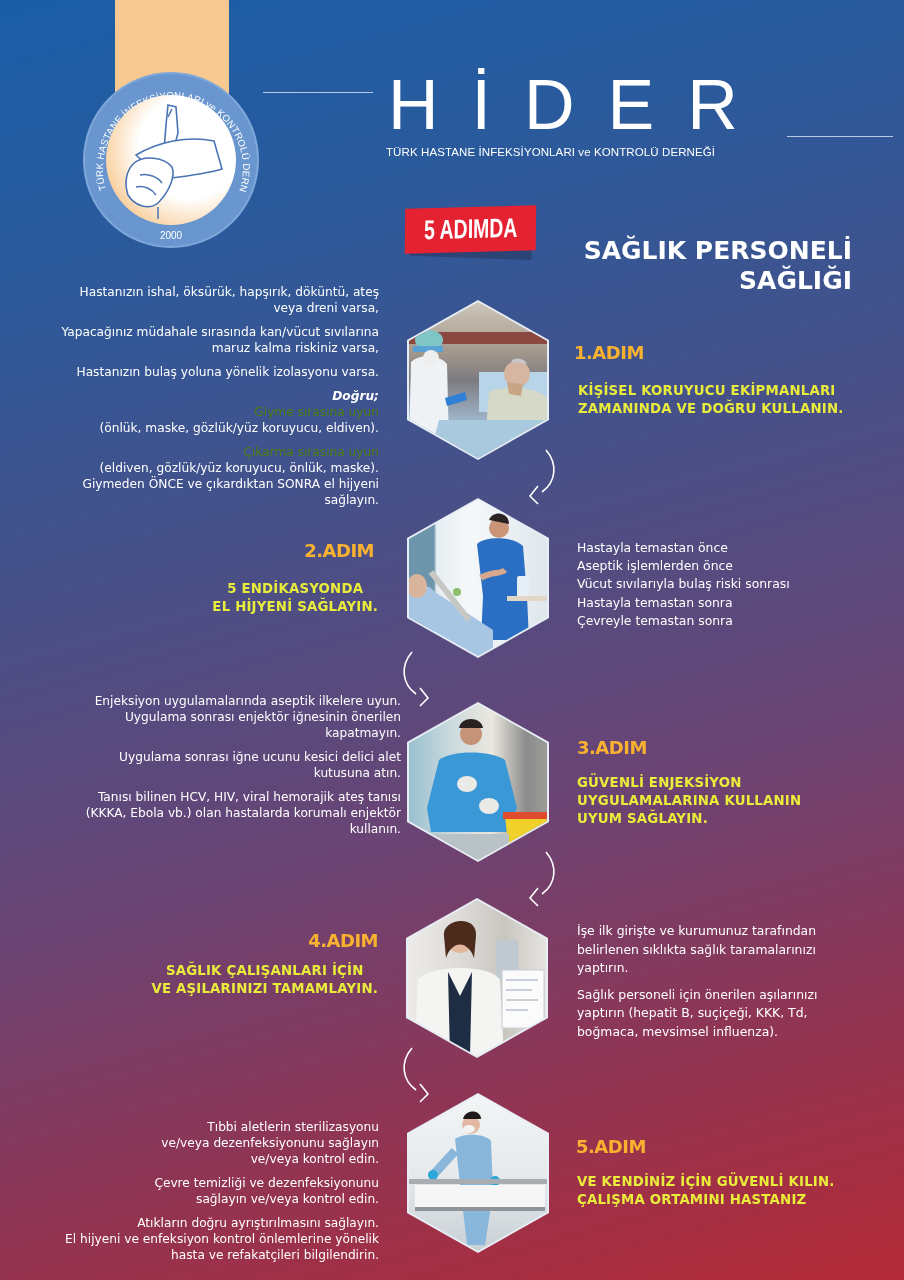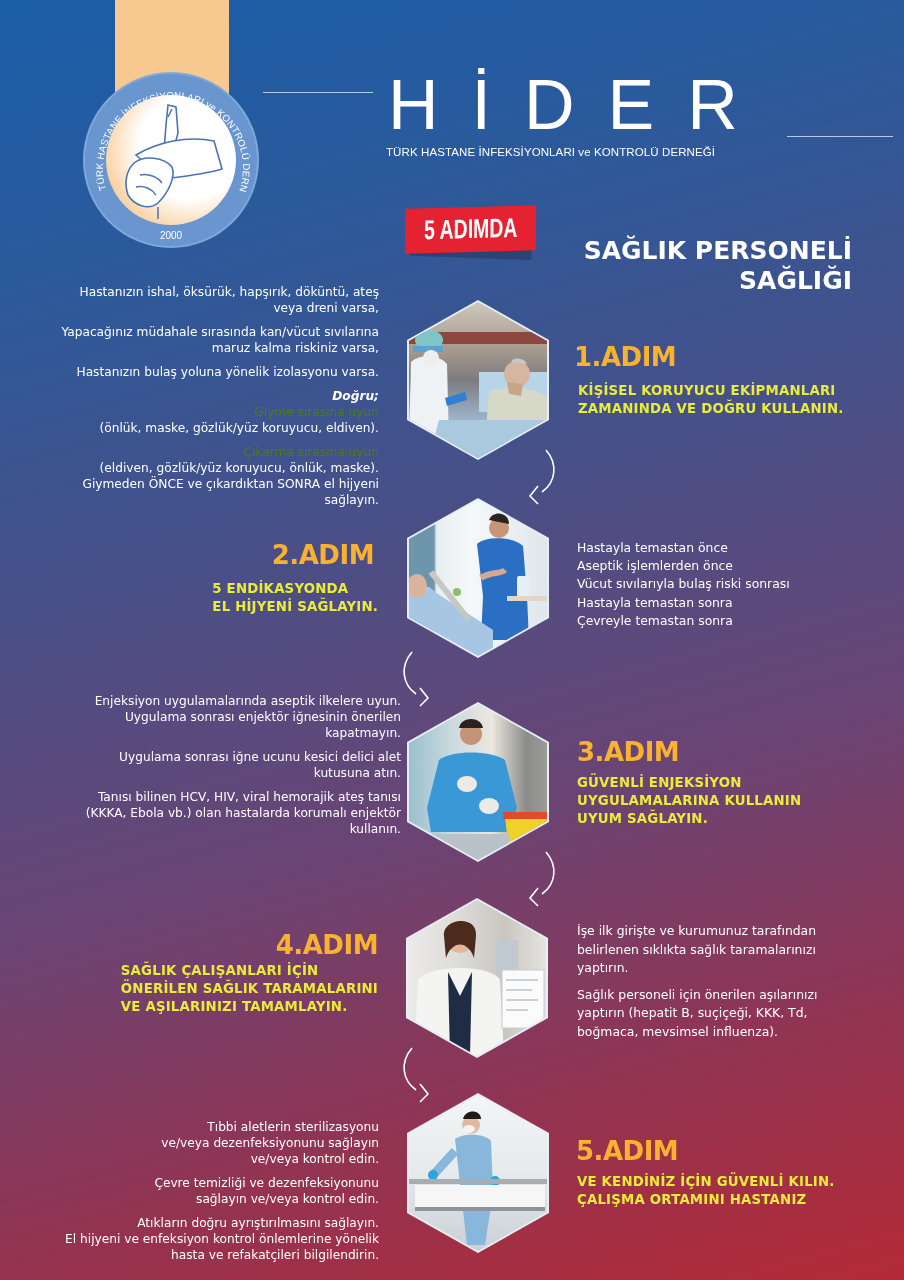--- a/index.html
+++ b/index.html
@@ -69,28 +69,28 @@
   
   .txt {
     position: absolute; font-family: "DejaVu Sans", sans-serif; font-size: 12.2px; line-height: 16px; color: #fff;
   }
   .txt.r { text-align: right; }
   .txt p { margin-bottom: 8px; }
   .txt .yellow { color: #4d7c0f; }
   .txt .bi { font-weight: 700; font-style: italic; }
 
   .step-num {
-    position: absolute; font-family: "DejaVu Sans", sans-serif; font-weight: 700; font-size: 26px; color: #f9b230;
+    position: absolute; font-family: "DejaVu Sans", sans-serif; font-weight: 700; font-size: 18px; color: #f9b230;
     letter-spacing: -0.5px;
   }
   .step-head {
     position: absolute; font-family: "DejaVu Sans", sans-serif; font-weight: 700; font-size: 13.3px; line-height: 18px; color: #e9ec3a;
     letter-spacing: 0.2px;
   }
-  .step-head.r, .step-num.r { text-align: left; }
+  .step-head.r, .step-num.r { text-align: center; }
 
   
   .hex-wrap { position: absolute; width: 142px; height: 160px; }
   .hex {
     position: absolute; inset: 0;
     clip-path: polygon(50% 0, 100% 25%, 100% 75%, 50% 100%, 0 75%, 0 25%);
     background: #e8eef5;
   }
   .hex-inner {
     position: absolute; inset: 2px;
@@ -252,21 +252,20 @@
 </div>
 
 <svg class="arrow" style="left:522px; top:848px;" width="40" height="60" viewBox="0 0 40 60">
   <path d="M24 4 C36 18 34 36 20 46" fill="none" stroke="#fff" stroke-width="1.6"></path>
   <path d="M16 40 L8 50 L16 58" fill="none" stroke="#fff" stroke-width="1.6"></path>
 </svg>
 
 <div class="step-num r" style="right:526px; top:930px;">4.ADIM</div>
 <div class="step-head r" style="right:526px; top:962px;">
   <div>SAĞLIK ÇALIŞANLARI İÇİN</div>
-  <div>ÖNERİLEN SAĞLIK TARAMALARINI</div>
   <div>VE AŞILARINIZI TAMAMLAYIN.</div>
 </div>
 
 <div class="hex-wrap" style="left:406px; top:898px;">
   <div class="hex"></div>
   <div class="hex-inner" style="background: linear-gradient(90deg,#ecebe9 0%,#dcdad7 40%,#c9c6c0 70%,#e5e3df 100%);">
     <svg width="140" height="156" viewBox="0 0 140 156">
       <rect x="88" y="40" width="22" height="40" fill="#bfc9cf"></rect>
       <circle cx="52" cy="38" r="15" fill="#e3b79c"></circle>
       <path d="M36 36 C34 18 70 14 68 36 L66 58 C60 40 44 40 38 58 Z" fill="#4c2a1c"></path>

